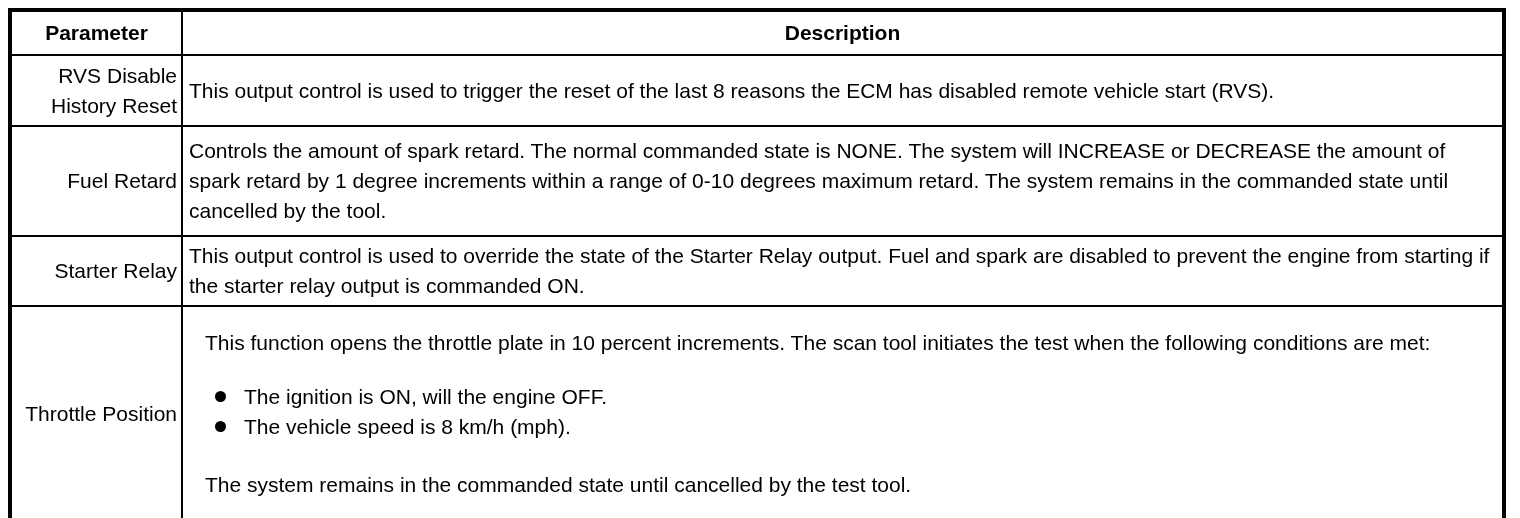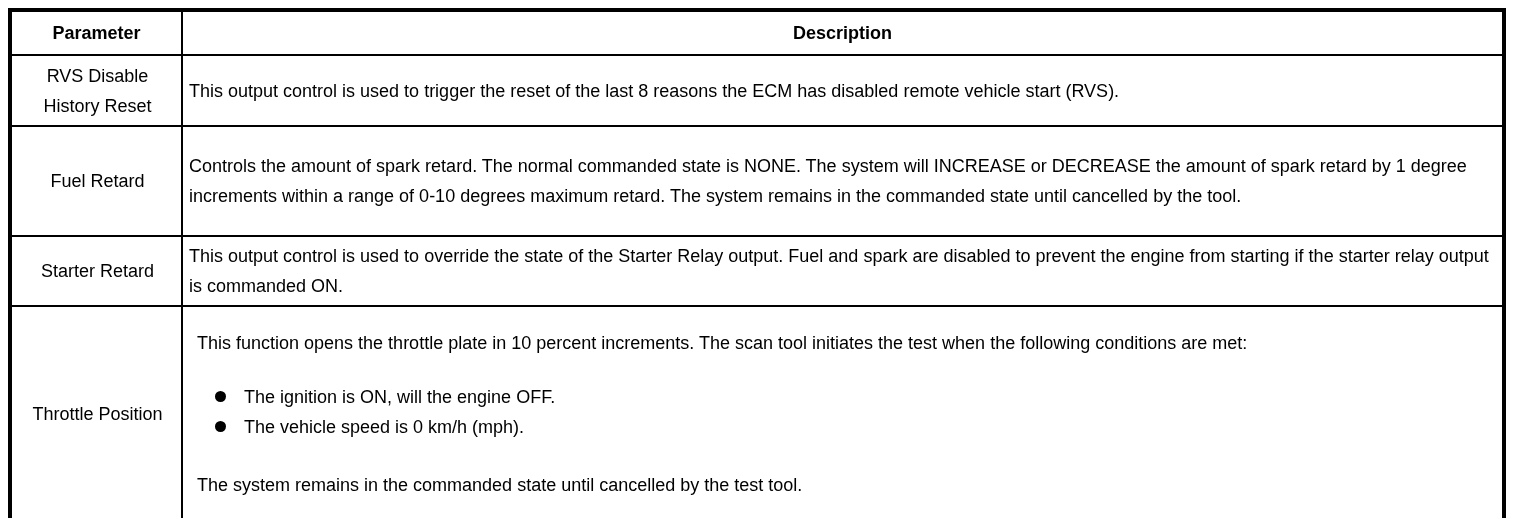--- a/index.html
+++ b/index.html
@@ -20,49 +20,49 @@
     top: 8px;
     width: 1498px;
     border-collapse: collapse;
     border: 4px solid #000000;
     table-layout: fixed;
     background: #ffffff;
   }
   .param-table th,
   .param-table td {
     border: 2px solid #000000;
-    font-size: 18px;
+    font-size: 21px;
     line-height: 30px;
     vertical-align: middle;
     overflow: hidden;
   }
   .col-param  { width: 172px; }
   .col-desc   { width: auto; }
 
   .param-table th {
     font-weight: bold;
     text-align: center;
     height: 38px;
     padding: 2px 4px;
   }
   .param-table td.cell-param {
-    text-align: center;
+    text-align: right;
     padding: 4px 4px 4px 6px;
   }
   .param-table td.cell-desc {
     text-align: left;
     padding: 4px 10px 4px 6px;
   }
   tr.row-1 { height: 71px;  }
   tr.row-2 { height: 110px; }
   tr.row-3 { height: 60px;  }
   tr.row-4 { height: 216px; }
 
   .cell-desc p {
-    margin: 8px;
+    margin: 16px;
     padding: 0;
   }
   .cell-desc ul.bullet-list {
     list-style: none;
     margin: 24px 0 28px 26px;
     padding: 0;
   }
   .cell-desc ul.bullet-list li {
     position: relative;
     padding-left: 29px;
@@ -96,28 +96,28 @@
   <tbody>
     <tr class="row-1">
       <td class="cell-param">RVS Disable History Reset</td>
       <td class="cell-desc">This output control is used to trigger the reset of the last 8 reasons the ECM has disabled remote vehicle start (RVS).</td>
     </tr>
     <tr class="row-2">
       <td class="cell-param">Fuel Retard</td>
       <td class="cell-desc">Controls the amount of spark retard. The normal commanded state is NONE. The system will INCREASE or DECREASE the amount of spark retard by 1 degree increments within a range of 0-10 degrees maximum retard. The system remains in the commanded state until cancelled by the tool.</td>
     </tr>
     <tr class="row-3">
-      <td class="cell-param">Starter Retard</td>
+      <td class="cell-param">Starter Relay</td>
       <td class="cell-desc">This output control is used to override the state of the Starter Relay output. Fuel and spark are disabled to prevent the engine from starting if the starter relay output is commanded ON.</td>
     </tr>
     <tr class="row-4">
       <td class="cell-param">Throttle Position</td>
       <td class="cell-desc">
         <p>This function opens the throttle plate in 10 percent increments. The scan tool initiates the test when the following conditions are met:</p>
         <ul class="bullet-list">
           <li>The ignition is ON, will the engine OFF.</li>
-          <li>The vehicle speed is 0 km/h (mph).</li>
+          <li>The vehicle speed is 8 km/h (mph).</li>
         </ul>
         <p>The system remains in the commanded state until cancelled by the test tool.</p>
       </td>
     </tr>
   </tbody>
 </table>
 
 </body></html>

